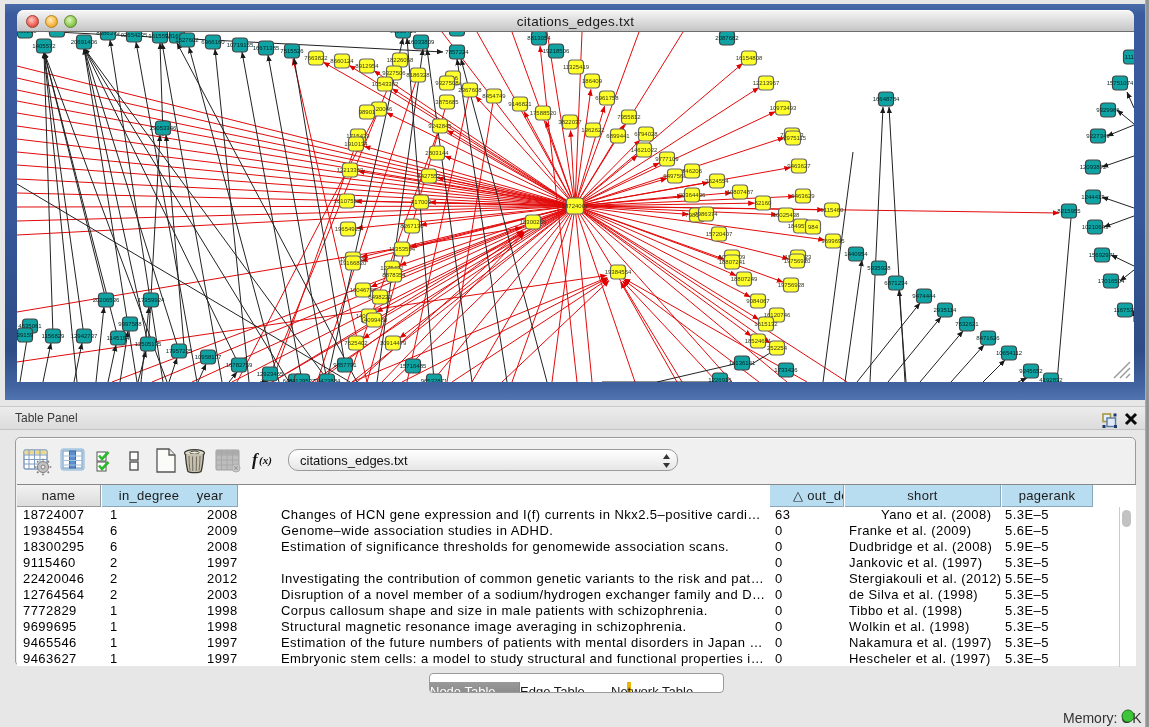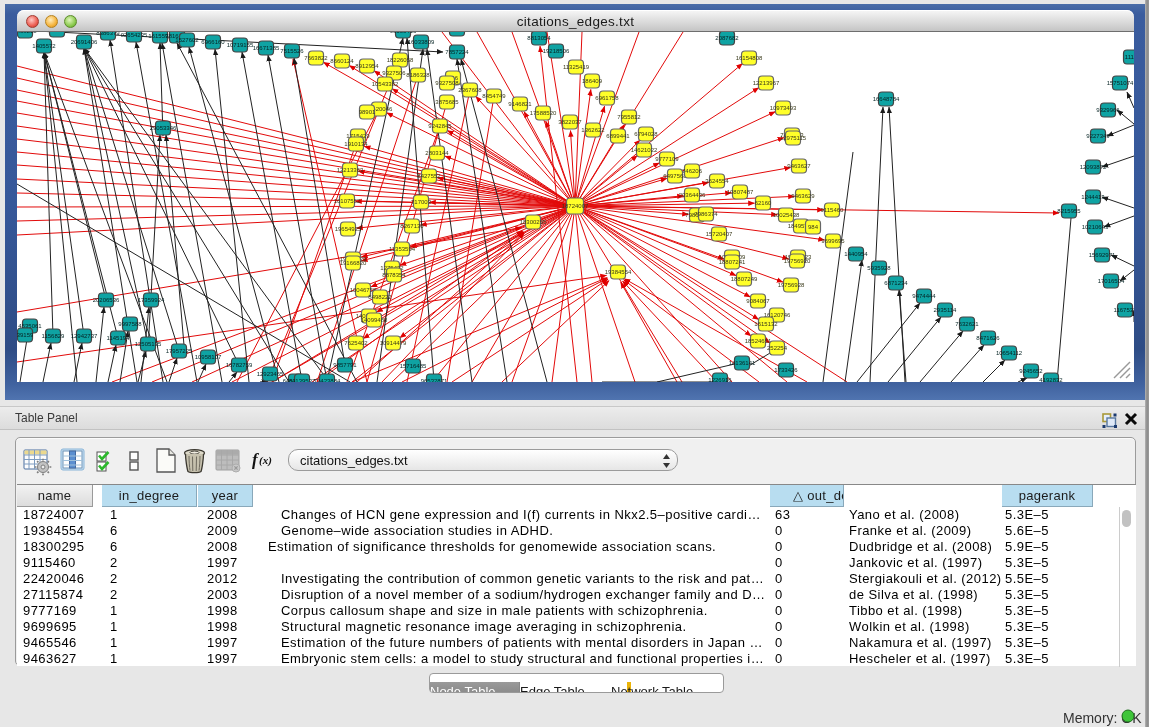--- a/index.html
+++ b/index.html
@@ -603,55 +603,56 @@
           </g>
 
 <g transform="translate(229,0)">
             <text x="2" y="19" font-family="Liberation Serif, serif" font-style="italic" font-weight="bold" font-size="17" fill="#111">f</text>
 <text x="9" y="18" font-family="Liberation Serif, serif" font-style="italic" font-weight="bold" font-size="11" fill="#111">(x)</text>
           </g>
 </svg>
       </div>
     <div id="tviewport">
 
-      <div class="hcell" style="left:0px;width:76px;background:linear-gradient(180deg,#f2f2f2,#dcdcdc);border-right:1px solid #9a9a9a;border-bottom:1px solid #9a9a9a;color:#222">name</div>
+      <div class="hcell" style="left:0px;width:84px;background:linear-gradient(180deg,#f2f2f2,#dcdcdc);border-right:1px solid #9a9a9a;border-bottom:1px solid #9a9a9a;color:#222">name</div>
       <div class="hcell" style="left:85px;width:95px">in_degree</div>
-      <div class="hcell" style="left:181px;width:55px">year</div>
+      <div class="hcell" style="left:166px;width:55px">year</div>
       <div class="hcell" style="left:753px;width:74px;text-align:left"><span style="display:inline-block;margin-left:23px">△ out_de…</span></div>
+      <div class="hcell" style="left:828px;width:156px">short</div>
       <div class="hcell" style="left:985px;width:91px">pagerank</div>
       <div class="abs" style="left:1102px;top:22px;width:1px;height:160px;background:#ccc"></div>
       <div class="abs" style="left:1105px;top:25px;width:9px;height:17px;background:#c2c2c2;border-radius:5px"></div>
     </div>
     <div class="abs" style="left:0;top:0;width:1119px;height:182px">
     </div>
   </div>
 
   <div class="trow" style="top:507px">
 <span style="left:23px">18724007</span>
 <span style="left:110px">1</span>
 <span style="left:207px">2008</span>
 <span style="left:281px;width:486px;overflow:hidden;text-overflow:ellipsis">Changes of HCN gene expression and I(f) currents in Nkx2.5–positive cardiomyoc…</span>
 <span style="left:775px">63</span>
-<span style="left:849px">Yano et al. (2008)</span>
+<span style="left:881px">Yano et al. (2008)</span>
 <span style="left:1005px">5.3E–5</span>
 </div>
 <div class="trow" style="top:523px">
 <span style="left:23px">19384554</span>
 <span style="left:110px">6</span>
 <span style="left:207px">2009</span>
 <span style="left:281px;width:486px;overflow:hidden;text-overflow:ellipsis">Genome–wide association studies in ADHD.</span>
 <span style="left:775px">0</span>
 <span style="left:849px">Franke et al. (2009)</span>
 <span style="left:1005px">5.6E–5</span>
 </div>
 <div class="trow" style="top:539px">
 <span style="left:23px">18300295</span>
 <span style="left:110px">6</span>
 <span style="left:207px">2008</span>
-<span style="left:268px;width:486px;overflow:hidden;text-overflow:ellipsis">Estimation of significance thresholds for genomewide association scans.</span>
+<span style="left:281px;width:486px;overflow:hidden;text-overflow:ellipsis">Estimation of significance thresholds for genomewide association scans.</span>
 <span style="left:775px">0</span>
 <span style="left:849px">Dudbridge et al. (2008)</span>
 <span style="left:1005px">5.9E–5</span>
 </div>
 <div class="trow" style="top:555px">
 <span style="left:23px">9115460</span>
 <span style="left:110px">2</span>
 <span style="left:207px">1997</span>
 <span style="left:775px">0</span>
 <span style="left:849px">Jankovic et al. (1997)</span>
@@ -660,30 +661,30 @@
 <div class="trow" style="top:571px">
 <span style="left:23px">22420046</span>
 <span style="left:110px">2</span>
 <span style="left:207px">2012</span>
 <span style="left:281px;width:486px;overflow:hidden;text-overflow:ellipsis">Investigating the contribution of common genetic variants to the risk and pathogen…</span>
 <span style="left:775px">0</span>
 <span style="left:849px">Stergiakouli et al. (2012)</span>
 <span style="left:1005px">5.5E–5</span>
 </div>
 <div class="trow" style="top:587px">
-<span style="left:23px">27115874</span>
+<span style="left:23px">12764564</span>
 <span style="left:110px">2</span>
 <span style="left:207px">2003</span>
 <span style="left:281px;width:486px;overflow:hidden;text-overflow:ellipsis">Disruption of a novel member of a sodium/hydrogen exchanger family and DOCK…</span>
 <span style="left:775px">0</span>
 <span style="left:849px">de Silva et al. (1998)</span>
 <span style="left:1005px">5.3E–5</span>
 </div>
 <div class="trow" style="top:603px">
-<span style="left:23px">9777169</span>
+<span style="left:23px">7772829</span>
 <span style="left:110px">1</span>
 <span style="left:207px">1998</span>
 <span style="left:281px;width:486px;overflow:hidden;text-overflow:ellipsis">Corpus callosum shape and size in male patients with schizophrenia.</span>
 <span style="left:775px">0</span>
 <span style="left:849px">Tibbo et al. (1998)</span>
 <span style="left:1005px">5.3E–5</span>
 </div>
 <div class="trow" style="top:619px">
 <span style="left:23px">9699695</span>
 <span style="left:110px">1</span>

